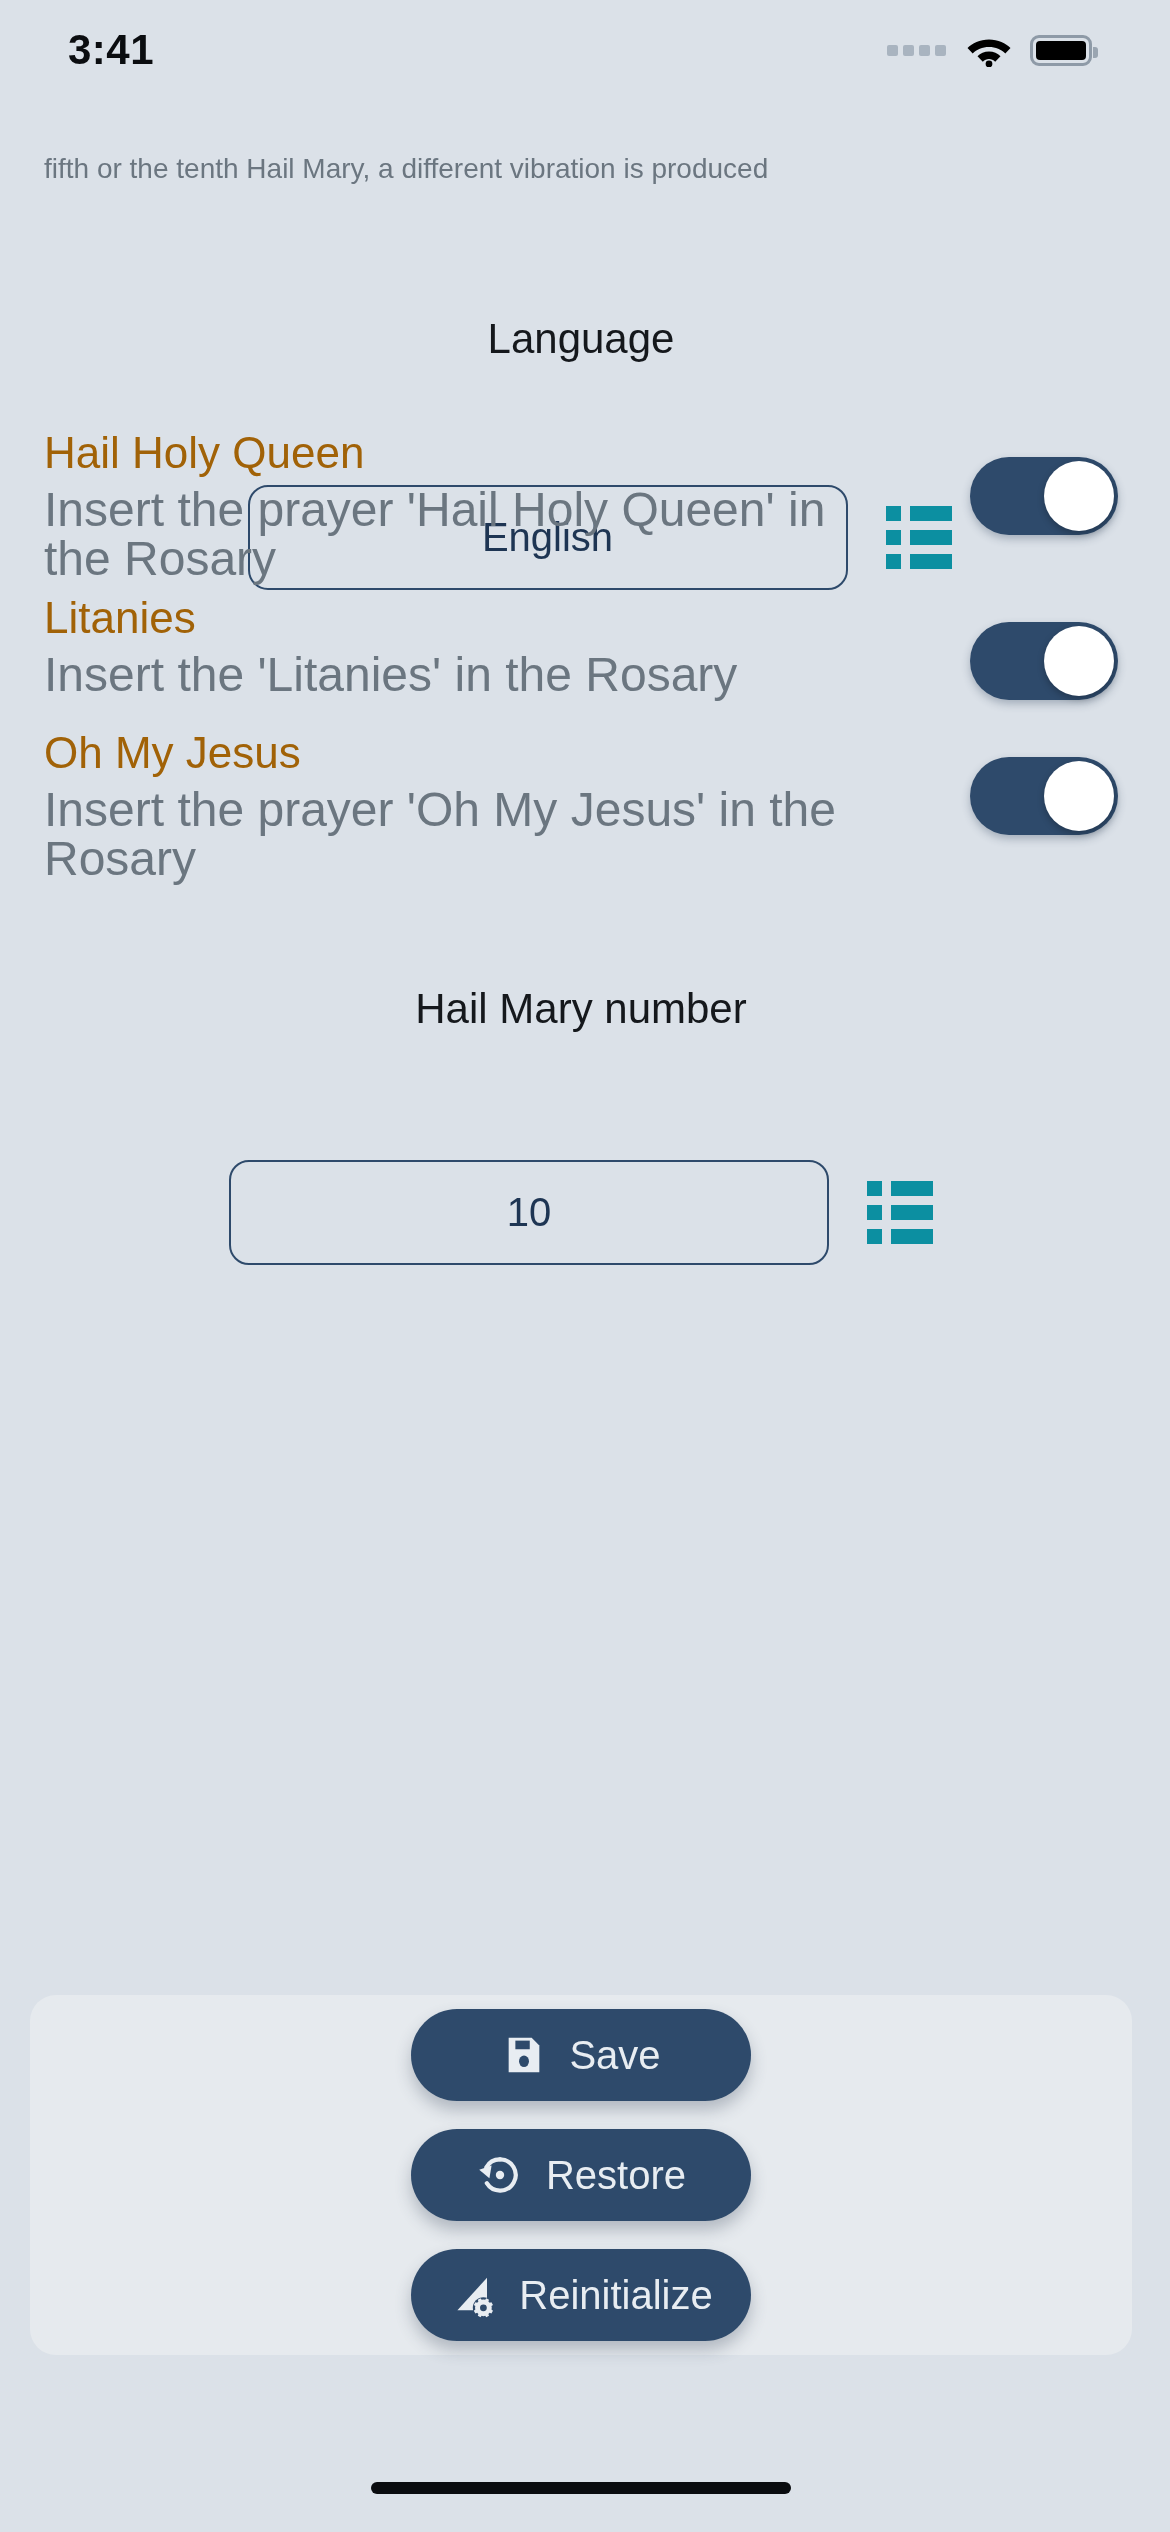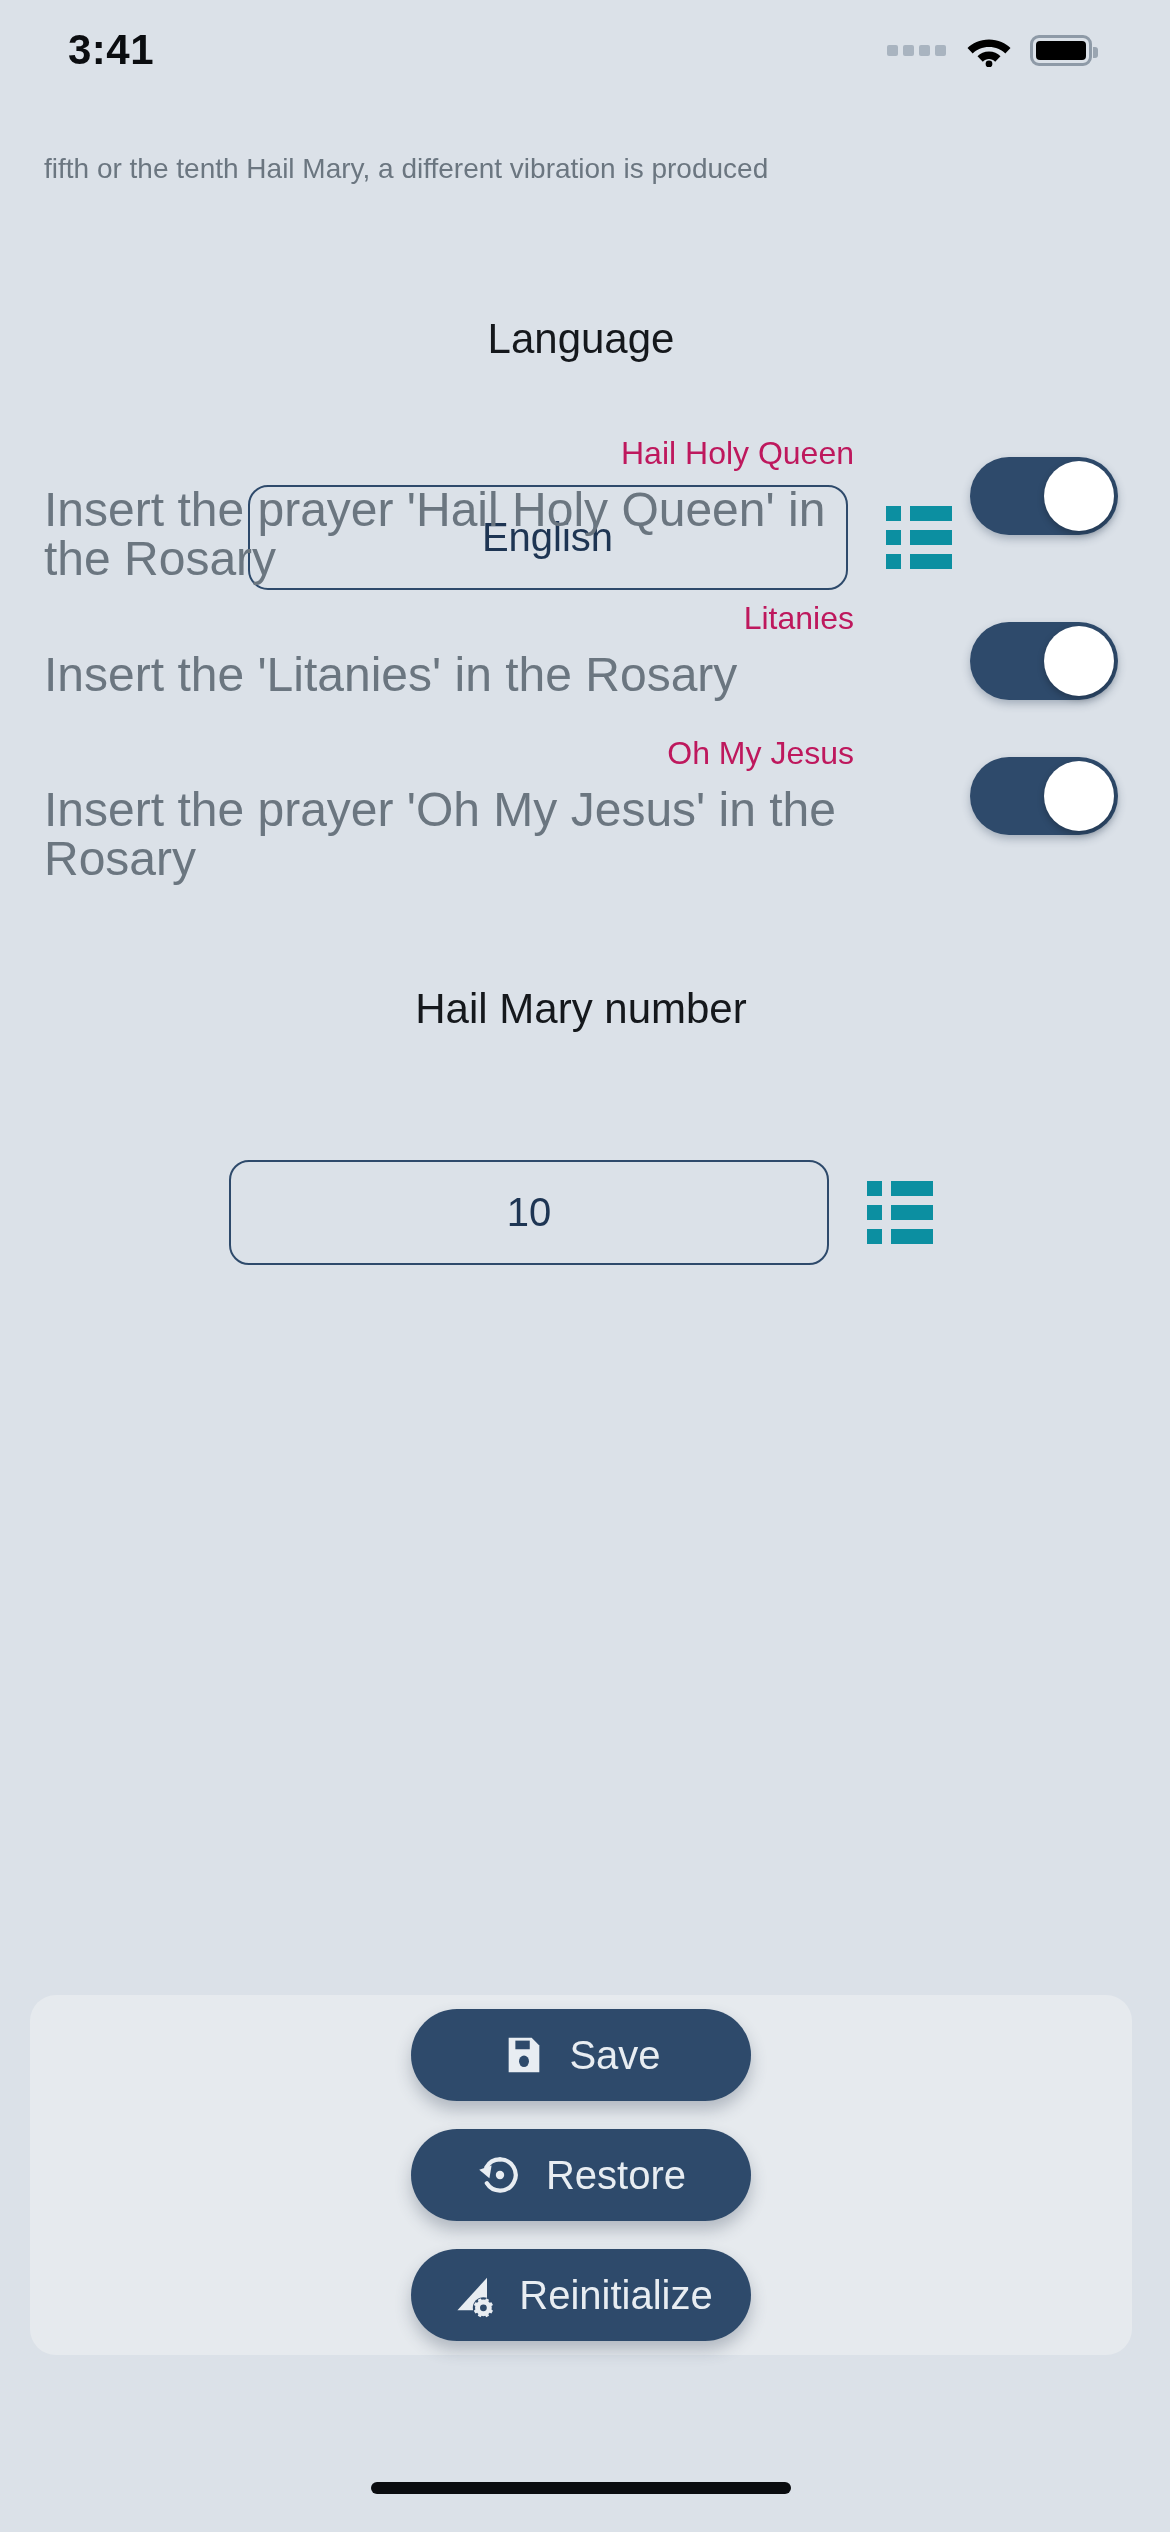--- a/index.html
+++ b/index.html
@@ -76,21 +76,21 @@
   
   .toggle-row {
     position:absolute; left:44px; right:44px;
     display:flex; align-items:flex-start; justify-content:space-between;
   }
   #row-hhq { top:325px; }
   #row-lit { top:490px; }
   #row-omj { top:625px; }
 
   .tr-texts { width:810px; }
-  .tr-title { font-size:32px; color:#be185d; line-height:56px;text-align:right; }
+  .tr-title { font-size:44px; color:#a16207; line-height:56px; }
   .tr-sub   { font-size:48px; color:#6b7680; line-height:49px; margin-top:4px; }
 
   .toggle {
     position:relative; flex:none;
     width:148px; height:78px; border-radius:39px;
     background:#2e4a6b; margin-top:32px;
     box-shadow:0 4px 9px rgba(40,60,85,0.30);
   }
   .toggle .knob {
     position:absolute; top:4px; right:4px;

